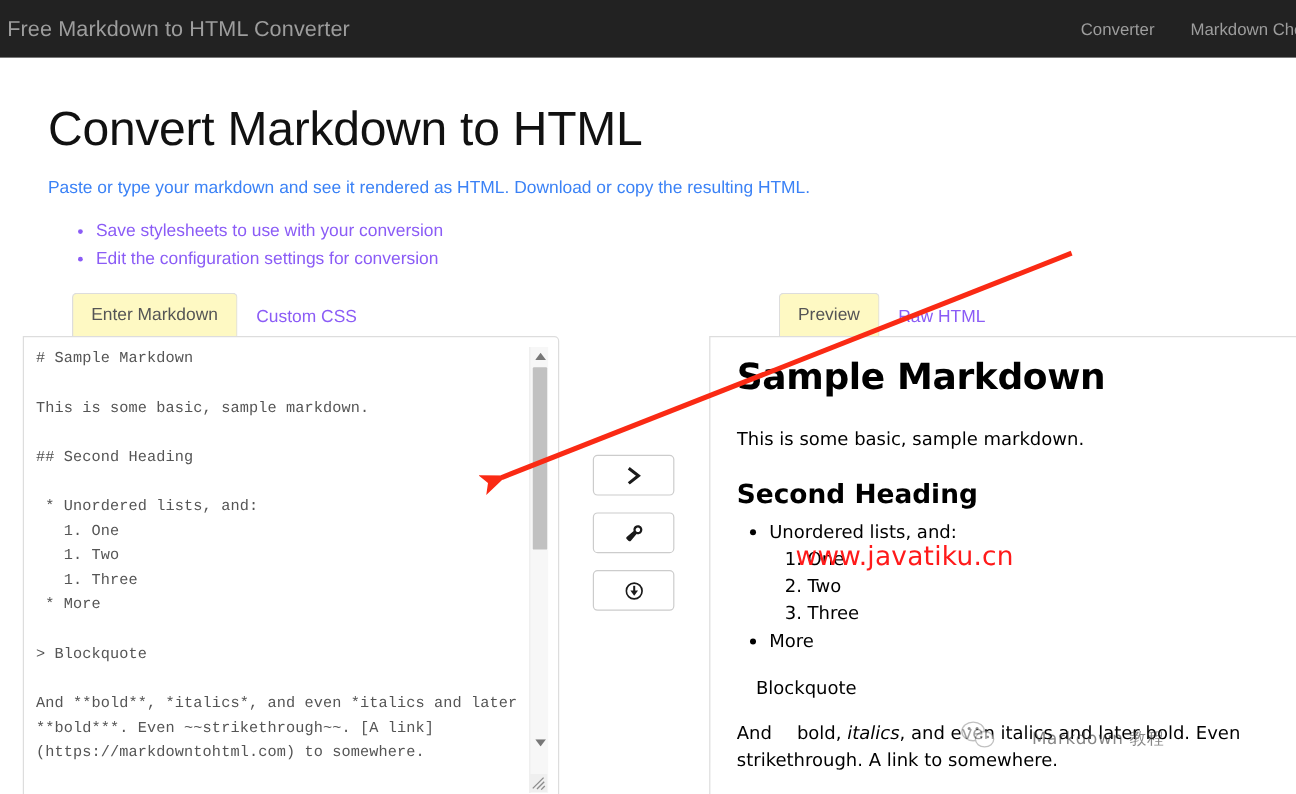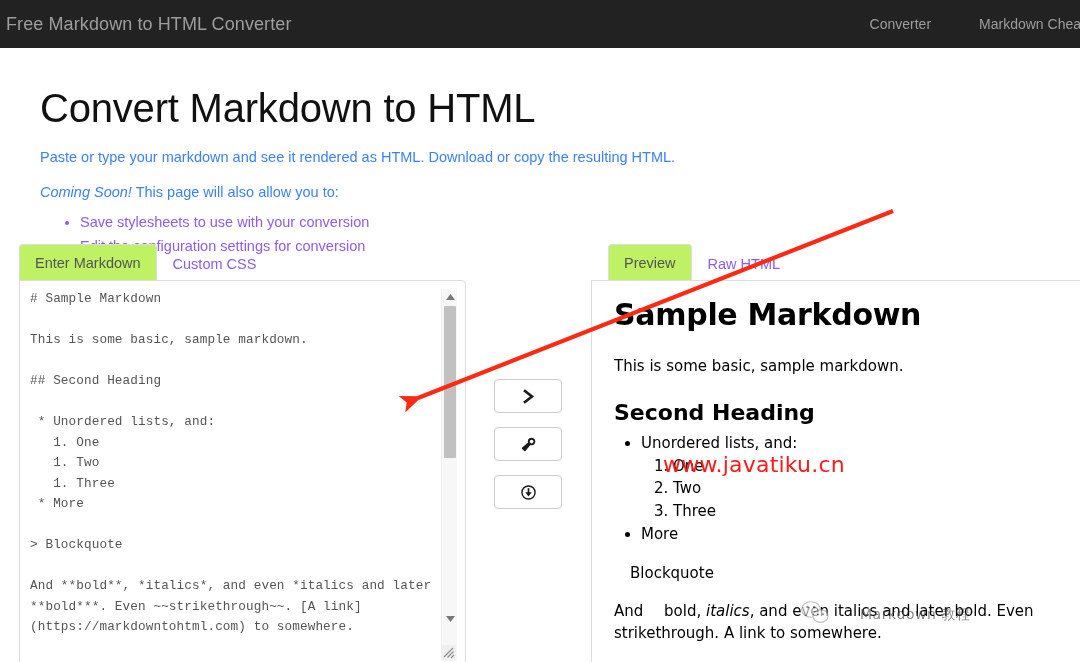--- a/index.html
+++ b/index.html
@@ -23,22 +23,21 @@
   .navbar-brand {
     color: #9d9d9d;
     font-size: 18px;
     padding-left: 6px;
     letter-spacing: .1px;
     white-space: nowrap;
   }
   .navbar-links {
     margin-left: auto;
     display: flex; align-items: center;
-    padding-right: 13px;
-    gap: 18px;
+    padding-right: 0px;
   }
   .nav-link {
     color: #9d9d9d;
     font-size: 14px;
     padding: 0 15px;
     white-space: nowrap;
     text-decoration: none;
     cursor: pointer;
   }
   .nav-link.last { padding-right: 0; margin-right: -14px; }
@@ -95,23 +94,24 @@
     border-bottom: none;
     border-radius: 4px 4px 0 0;
     cursor: pointer;
     line-height: 1.3;
     position: relative;
     top: 1px;
     white-space: nowrap;
   }
   .tab.active {
     color: #555555;
-    background: #bef264;
+    background: #fef9c3;
     border-color: #dddddd;
     border-bottom: 1px solid #ffffff;
+    margin-left: 41px;
   }
   .tab.inactive { color: #8b5cf6; text-align: center; }
 
   .panel-body {
     position: absolute;
     background: #ffffff;
     border: 1px solid #dddddd;
     border-radius: 0 4px 4px 4px;
   }
 
@@ -281,21 +281,20 @@
     <div class="navbar-brand">Free Markdown to HTML Converter</div>
     <div class="navbar-links">
       <a class="nav-link">Converter</a>
       <a class="nav-link last">Markdown Chea</a>
     </div>
   </div>
 
   <div class="container">
     <h1 class="page-title">Convert Markdown to HTML</h1>
     <p class="lead">Paste or type your markdown and see it rendered as HTML. Download or copy the resulting HTML.</p>
-    <p class="coming"><em class="em-italic">Coming Soon!</em><span> This page will also allow you to:</span></p>
     <ul class="feature-list">
       <li>Save stylesheets to use with your conversion</li>
       <li>Edit the configuration settings for conversion</li>
     </ul>
   </div>
 
   <div class="panels">
 
     <div class="tab-strip" id="left-tabs">
       <div class="tab active">Enter Markdown</div>

